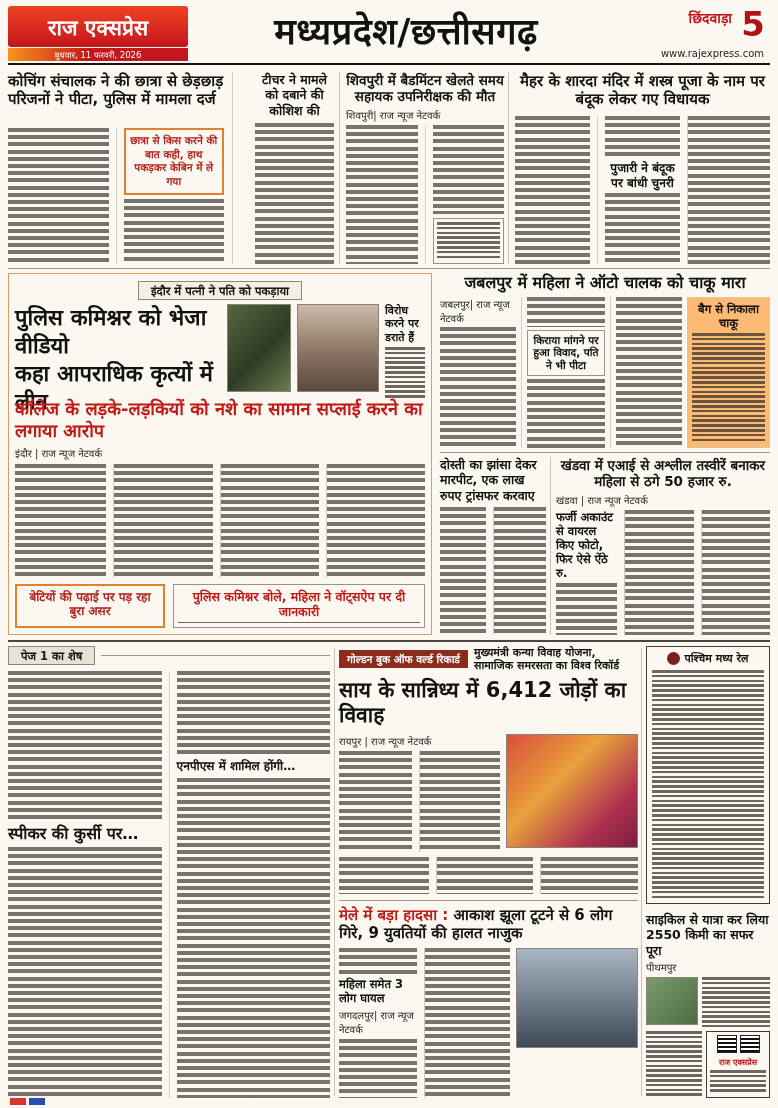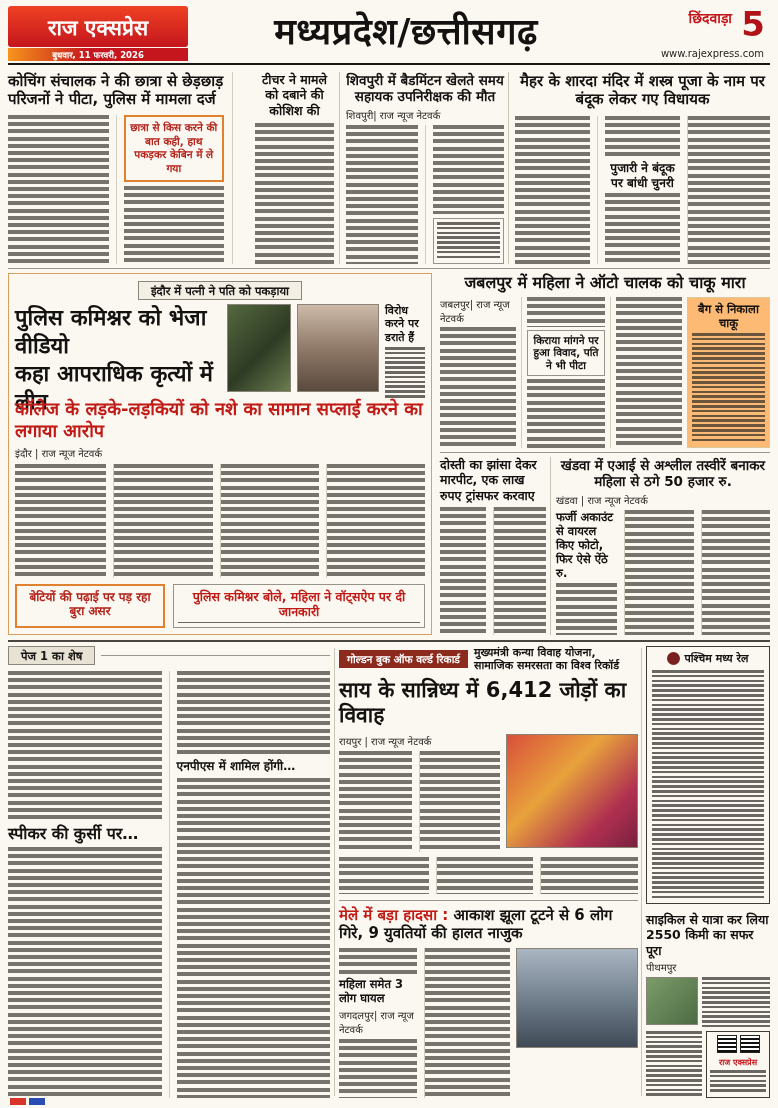--- a/index.html
+++ b/index.html
@@ -29,33 +29,33 @@
 
 <div class="page">
 
   <header class="abs" style="left:0;top:0;width:778px;height:66px">
     <div class="abs" style="left:8px;top:6px;width:180px;height:41px;background:linear-gradient(180deg,#ef4123,#c4161c);
          display:flex;align-items:center;justify-content:center;border-radius:3px">
       <span style="color:#fff;font-weight:bold;font-size:21px">राज एक्सप्रेस</span>
     </div>
     <div class="abs" style="left:8px;top:48px;width:180px;height:13px;background:linear-gradient(90deg,#f7941d,#c4161c 45%);
          display:flex;align-items:center;justify-content:center">
-      <span style="color:#fff;font-size:8.5px;font-weight:bold">बुधवार, 11 फरवरी, 2026</span>
+      <span style="color:#fff;font-size:8.5px;font-weight:normal">बुधवार, 11 फरवरी, 2026</span>
     </div>
     <div class="abs h" style="left:192px;top:10px;width:428px;height:50px;font-size:36px;text-align:center;letter-spacing:.5px">मध्यप्रदेश/छत्तीसगढ़</div>
     <div class="abs" style="left:628px;top:8px;width:104px;text-align:right;color:#c4161c;font-weight:bold;font-size:14px">छिंदवाड़ा</div>
     <div class="abs" style="left:734px;top:4px;width:38px;text-align:center;color:#b01217;font-weight:bold;font-size:34px">5</div>
     <div class="abs" style="left:646px;top:48px;width:118px;text-align:right;font-weight:normal;font-size:10px;color:#262421">www.rajexpress.com</div>
     <div class="abs" style="left:8px;top:63px;width:762px;border-top:2.5px solid #181512"></div>
   </header>
 
   <article class="abs" style="left:8px;top:72px;width:326px;height:192px;display:flex;gap:8px">
     <div style="width:216px;display:flex;flex-direction:column">
       <h2 class="h" style="font-size:15px;min-height:40px">कोचिंग संचालक ने की छात्रा से छेड़छाड़ परिजनों ने पीटा, पुलिस में मामला दर्ज</h2>
-      <div class="col-wrap ruled" style="flex:1;margin-top:3px">
+      <div class="col-wrap ruled" style="flex:1;margin-top:16px">
         <div class="col sim"></div>
         <div class="col">
           <div class="callout" style="font-size:10.5px">छात्रा से किस करने की बात कही, हाथ पकड़कर केबिन में ले गया</div>
           <div class="sim" style="flex:1;margin-top:4px"></div>
         </div>
       </div>
     </div>
     <div style="flex:1;display:flex;flex-direction:column;border-left:1px solid #d3cdbf;padding-left:22px">
       <h3 class="h" style="font-size:12.5px;text-align:center;min-height:48px">टीचर ने मामले को दबाने की कोशिश की</h3>
       <div class="sim" style="flex:1;margin-top:3px"></div>

